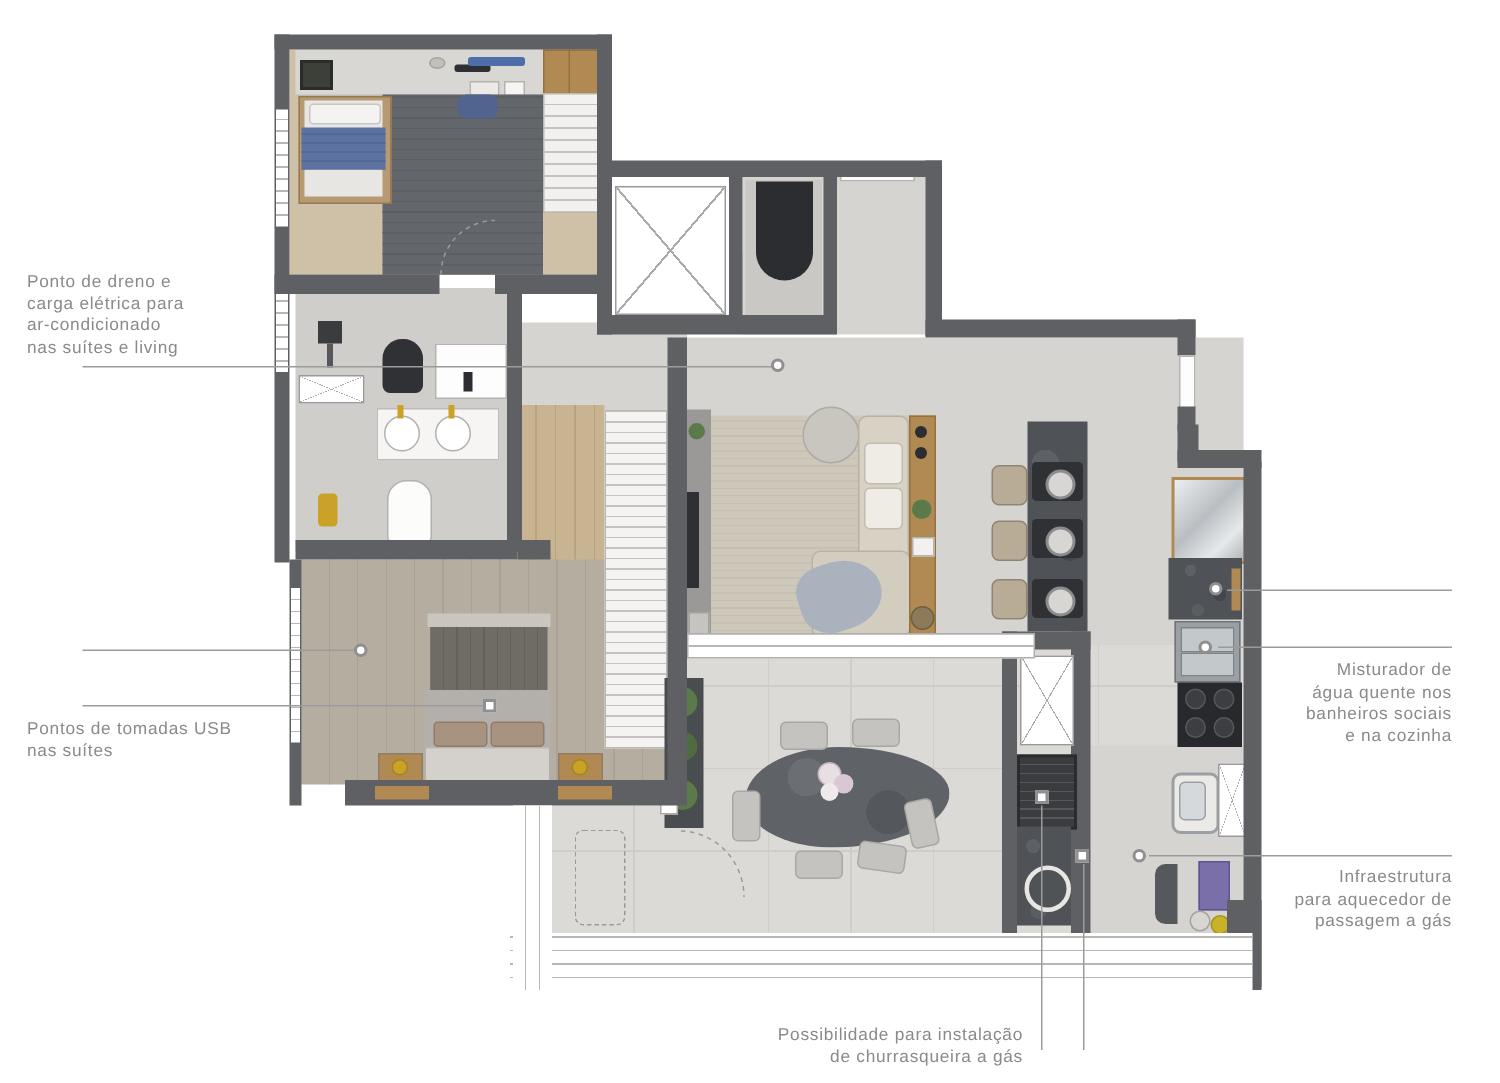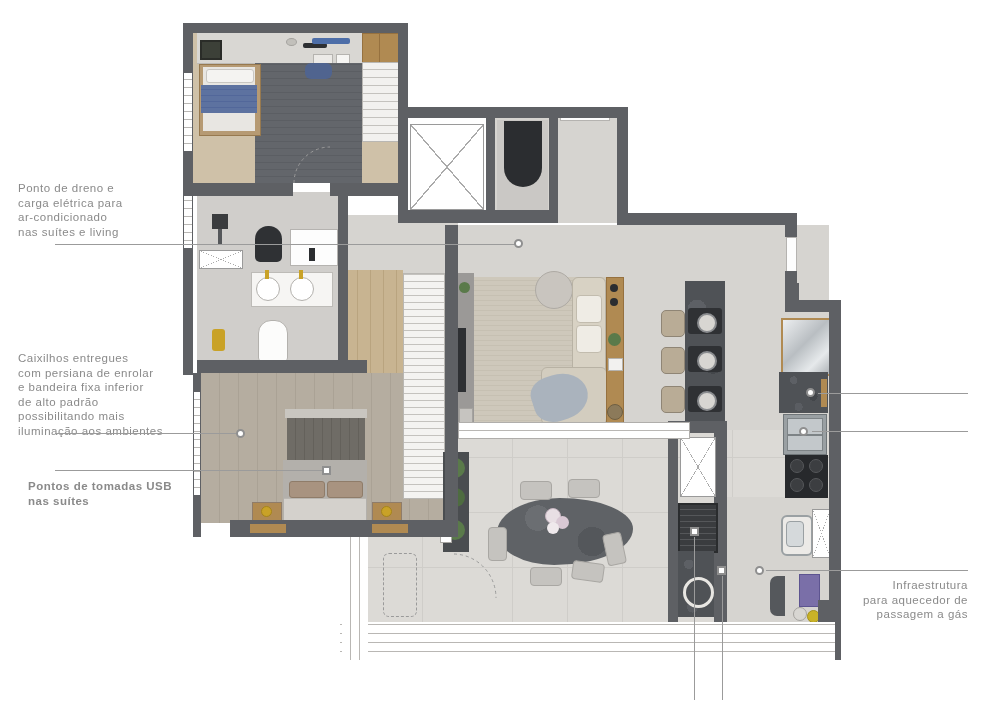--- a/index.html
+++ b/index.html
@@ -238,45 +238,45 @@
   <div class="glass-band-v" style="left:340px;top:622px;width:495px;height:38px;background-image:repeating-linear-gradient(0deg,transparent 0 8px,#b9b7b4 8px 9px);"></div>
   <div class="glass-band-h" style="left:342px;top:537px;width:26px;height:123px;background-image:repeating-linear-gradient(90deg,transparent 0 8px,#b9b7b4 8px 9px);"></div>
 
   <div class="note" style="left:18px;top:181px;width:170px;">Ponto de dreno e
 carga elétrica para
 ar-condicionado
 nas suítes e living</div>
   <div class="leader" style="left:55px;top:244px;width:462px;height:1px;"></div>
   <div class="marker-c" style="left:514px;top:239px;"></div>
 
-  <div class="note" style="left:18px;top:351px;width:200px;">Caixilhos entregues
-com persiana de enrolar
-e bandeira fixa inferior
-de alto padrão
-possibilitando mais
-iluminação aos ambientes</div>
   <div class="leader" style="left:55px;top:433px;width:182px;height:1px;"></div>
   <div class="marker-c" style="left:236px;top:429px;"></div>
 
   <div class="leader" style="left:55px;top:470px;width:268px;height:1px;"></div>
   <div class="marker-s" style="left:322px;top:466px;"></div>
-  <div class="note" style="left:28px;top:479px;width:200px;font-weight:bold;">Pontos de tomadas USB
+  <div class="note" style="left:18px;top:479px;width:200px;">Pontos de tomadas USB
 nas suítes</div>
 
   <div class="leader" style="left:818px;top:393px;width:150px;height:1px;"></div>
   <div class="marker-c" style="left:806px;top:388px;"></div>
 
   <div class="leader" style="left:812px;top:431px;width:156px;height:1px;"></div>
   <div class="marker-c" style="left:799px;top:427px;"></div>
+  <div class="note right" style="left:838px;top:440px;width:130px;">Misturador de
+água quente nos
+banheiros sociais
+e na cozinha</div>
 
   <div class="leader" style="left:766px;top:570px;width:202px;height:1px;"></div>
   <div class="marker-c" style="left:755px;top:566px;"></div>
   <div class="note right" style="left:838px;top:578px;width:130px;">Infraestrutura
 para aquecedor de
 passagem a gás</div>
 
   <div class="marker-s" style="left:690px;top:527px;"></div>
   <div class="leader" style="left:694px;top:537px;width:1px;height:163px;"></div>
+  <div class="note right" style="left:430px;top:683px;width:252px;">Possibilidade para instalação
+de churrasqueira a gás</div>
 
   <div class="marker-s" style="left:717px;top:566px;"></div>
   <div class="leader" style="left:722px;top:576px;width:1px;height:124px;"></div>
 
 </div>
 
 </body></html>

